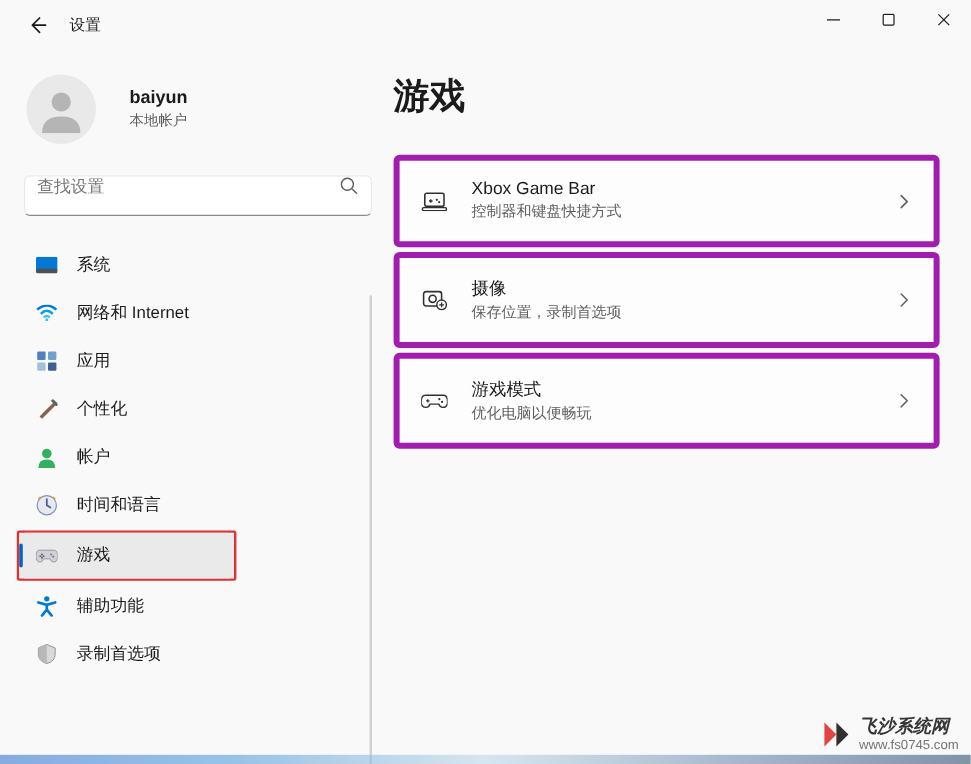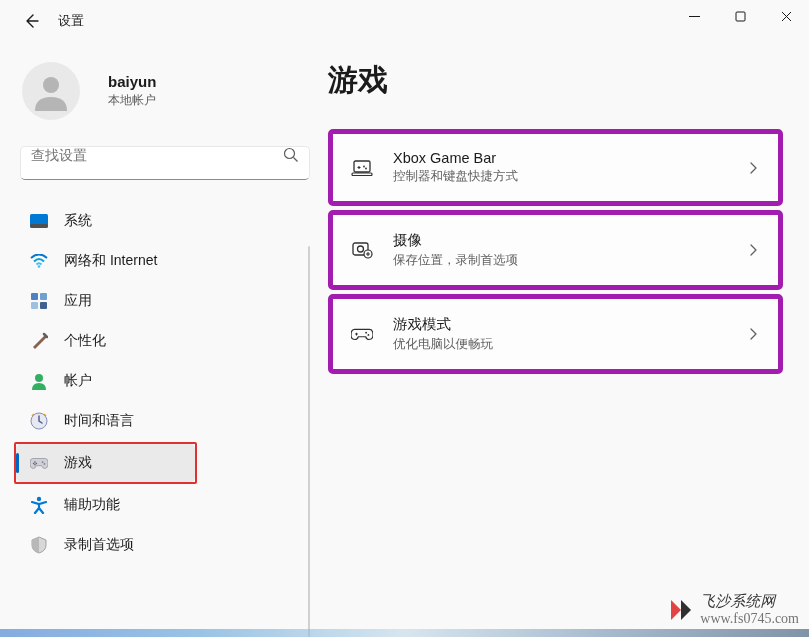--- a/index.html
+++ b/index.html
@@ -41,22 +41,22 @@
     .card { background: #fdfdfd; border: 5px solid #a21caf; border-radius: 5px; padding: 16px 18px; display: flex; align-items: center; gap: 20px; margin-bottom: 4px; cursor: pointer; }
     .card .c-icon { width: 22px; height: 22px; display: flex; align-items: center; justify-content: center; }
     .card .c-body { flex: 1; }
     .card .c-title { font-size: 14.5px; color: #1b1b1b; }
     .card .c-sub { font-size: 12.5px; color: #5f5f5f; margin-top: 2px; }
     .card .chev { width: 14px; height: 14px; }
     
     .watermark { position: absolute; right: 10px; bottom: 10px; display: flex; align-items: center; gap: 6px; opacity: 0.9; }
     .watermark .wm-logo { width: 26px; height: 26px; position: relative; display: flex; align-items: center; justify-content: center; }
     .wm-text { display: flex; flex-direction: column; }
-    .wm-cn { font-size: 15px; font-weight: 400; color: #222; font-style: italic; }
-    .wm-url { font-size: 14px; color: #666; letter-spacing: 0px; font-family: Liberation Serif, serif; }
+    .wm-cn { font-size: 15px; font-weight: 700; color: #222; font-style: italic; }
+    .wm-url { font-size: 11px; color: #666; letter-spacing: 0px; }
     
     .bottom-bar { position: absolute; bottom: 0; left: 0; right: 0; height: 8px; background: linear-gradient(to right, #3878d0 0%, #5aa0d8 25%, #c0d8e8 50%, #7090b0 75%, #305070 100%); opacity: 0.6; }
   </style>
 </head>
 <body>
 
 <div class="window-controls">
   <div class="wc-btn">
     <svg viewBox="0 0 11 11">
         <line x1="0" y1="5.5" x2="11" y2="5.5" stroke="#1b1b1b" stroke-width="1"></line>

